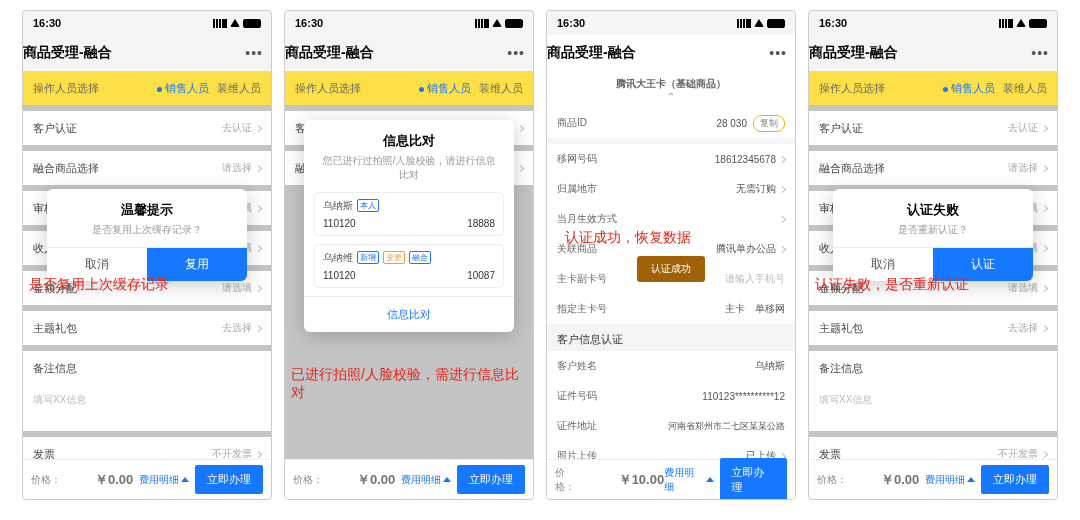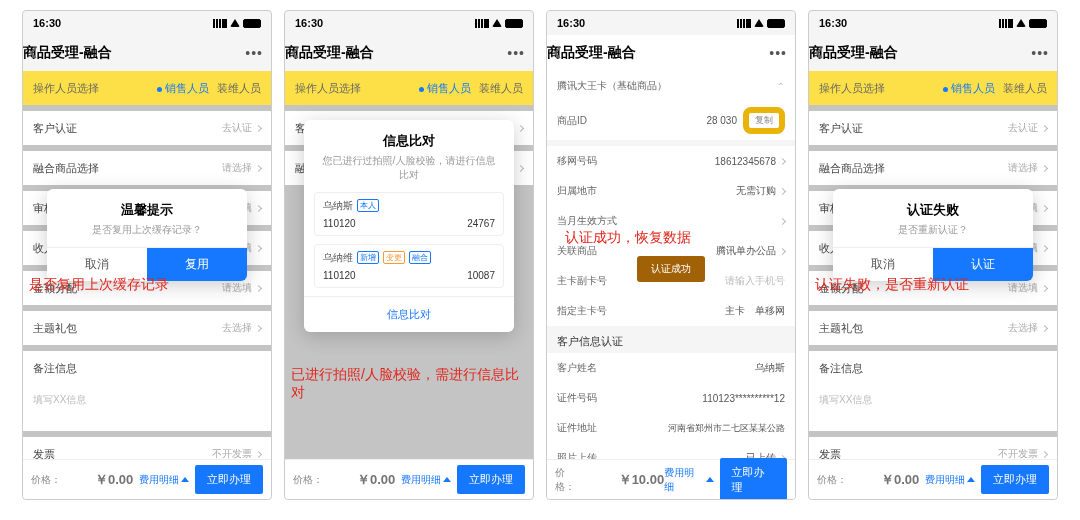--- a/index.html
+++ b/index.html
@@ -47,21 +47,21 @@
 .m-card .ln1{font-size:10px;color:#555;display:flex;align-items:center;gap:4px;}
 .m-card .ln2{font-size:10px;color:#333;margin-top:5px;display:flex;justify-content:space-between;}
 .tag{border:1px solid #1677ff;color:#1677ff;font-size:8px;padding:0 2px;border-radius:2px;}
 .tag.o{border-color:#f79b3a;color:#f79b3a;}
 .anno{position:absolute;z-index:6;color:#e1251b;font-size:14px;font-weight:500;}
 .detail-row{background:#fff;min-height:30px;display:flex;align-items:center;padding:6px 10px;font-size:10px;color:#666;}
 .detail-row .dl{flex:1;}
 .detail-row .dv{color:#555;}
 .sect{padding:8px 10px 4px;font-size:11px;color:#333;font-weight:500;background:#f5f5f5;}
 .toast{position:absolute;left:50%;top:185px;transform:translateX(-50%);background:#a16207;color:#fff;font-size:10px;padding:6px 14px;border-radius:3px;z-index:4;}
-.copy-btn{border:6px solid #eab308;color:#888;font-size:9px;padding:1px 6px;border-radius:8px;}
+.copy-btn{border:1px solid #eab308;color:#888;font-size:9px;padding:1px 6px;border-radius:8px;}
 </style>
 </head>
 <body>
 
 <div class="phone">
   <div class="dim" style="position:absolute;inset:0;"></div>
   <div class="statusbar">
     <span>16:30</span>
     <div class="sb-ico">
         <span class="sig"></span>
@@ -190,21 +190,21 @@
   <div class="modal" style="top:44%;width:210px;">
     <div class="m-title">信息比对</div>
     <div class="m-sub">您已进行过拍照/人脸校验，请进行信息比对</div>
     <div class="m-card">
       <div class="ln1">
           <span>乌纳斯</span>
           <span class="tag">本人</span>
         </div>
       <div class="ln2">
           <span>110120</span>
-          <span>24767</span>
+          <span>18888</span>
         </div>
     </div>
     <div class="m-card">
       <div class="ln1">
           <span>乌纳维</span>
           <span class="tag">新增</span>
           <span class="tag o">变更</span>
           <span class="tag">融合</span>
         </div>
       <div class="ln2">
@@ -227,21 +227,21 @@
       </div>
   </div>
   <div class="navbar" style="background:#fff;">
     <div class="nav-l">
         <span class="chev"></span>
       </div>
     <div class="nav-t">商品受理-融合</div>
     <div class="nav-r">•••</div>
   </div>
   <div class="body" style="background:#f5f5f5;">
-    <div class="detail-row" style="background:#fff;font-weight:400;">
+    <div class="detail-row" style="background:#fff;font-weight:700;flex-direction:column;">
         <span class="dl">腾讯大王卡（基础商品）</span>
         <span style="color:#bbb;">⌃</span>
       </div>
     <div class="detail-row">
         <span class="dl">商品ID</span>
         <span class="dv" style="margin-right:6px;">28          030</span>
         <span class="copy-btn">复制</span>
       </div>
     <div style="height:6px;"></div>
     <div class="detail-row">

